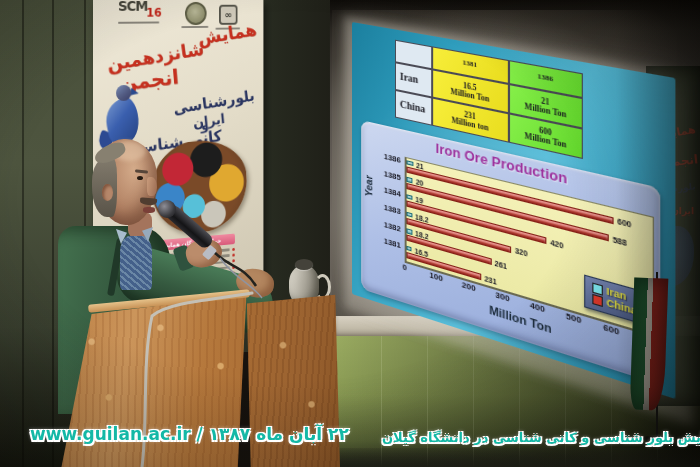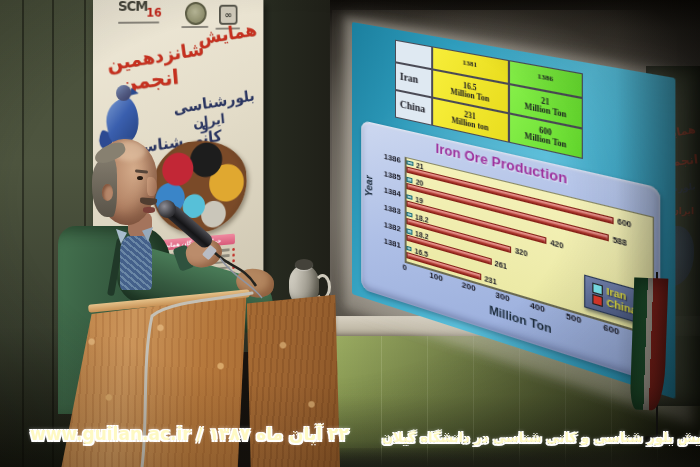--- a/index.html
+++ b/index.html
@@ -222,21 +222,21 @@
       radial-gradient(circle at 70% 64%,#c89a62 0 2.5px,rgba(0,0,0,0) 4px),
       repeating-linear-gradient(94deg,rgba(90,45,15,.2) 0 2px,rgba(0,0,0,0) 2px 6px),
       linear-gradient(100deg,#a86c34 0%,#9a6230 55%,#8a5526 100%);}
   .cables{left:0;top:0;width:700px;height:467px;z-index:8;pointer-events:none;}
 
   
   .vignette{left:0;top:0;width:700px;height:467px;z-index:9;pointer-events:none;
     background:
       radial-gradient(ellipse at 42% 42%,rgba(0,0,0,0) 48%,rgba(8,6,2,.18) 72%,rgba(8,6,2,.42) 96%),
       linear-gradient(to right,rgba(0,0,0,0) 88%,rgba(0,0,0,.45) 100%);}
-  .footer-text{z-index:10;font-family:"DejaVu Sans",sans-serif;font-weight:bold;color:#fef9c3;
+  .footer-text{z-index:10;font-family:"DejaVu Sans",sans-serif;font-weight:bold;color:#14b8a6;
     text-shadow:-1.5px -1.5px 0 #fff,1.5px -1.5px 0 #fff,-1.5px 1.5px 0 #fff,1.5px 1.5px 0 #fff,0 0 4px #fff;
     white-space:nowrap;}
   .footer-left{left:30px;top:424px;font-size:17px;}
   .footer-right{left:382px;top:430px;font-size:13px;}
 </style>
 </head>
 <body>
 
 <div class="scene">
 

